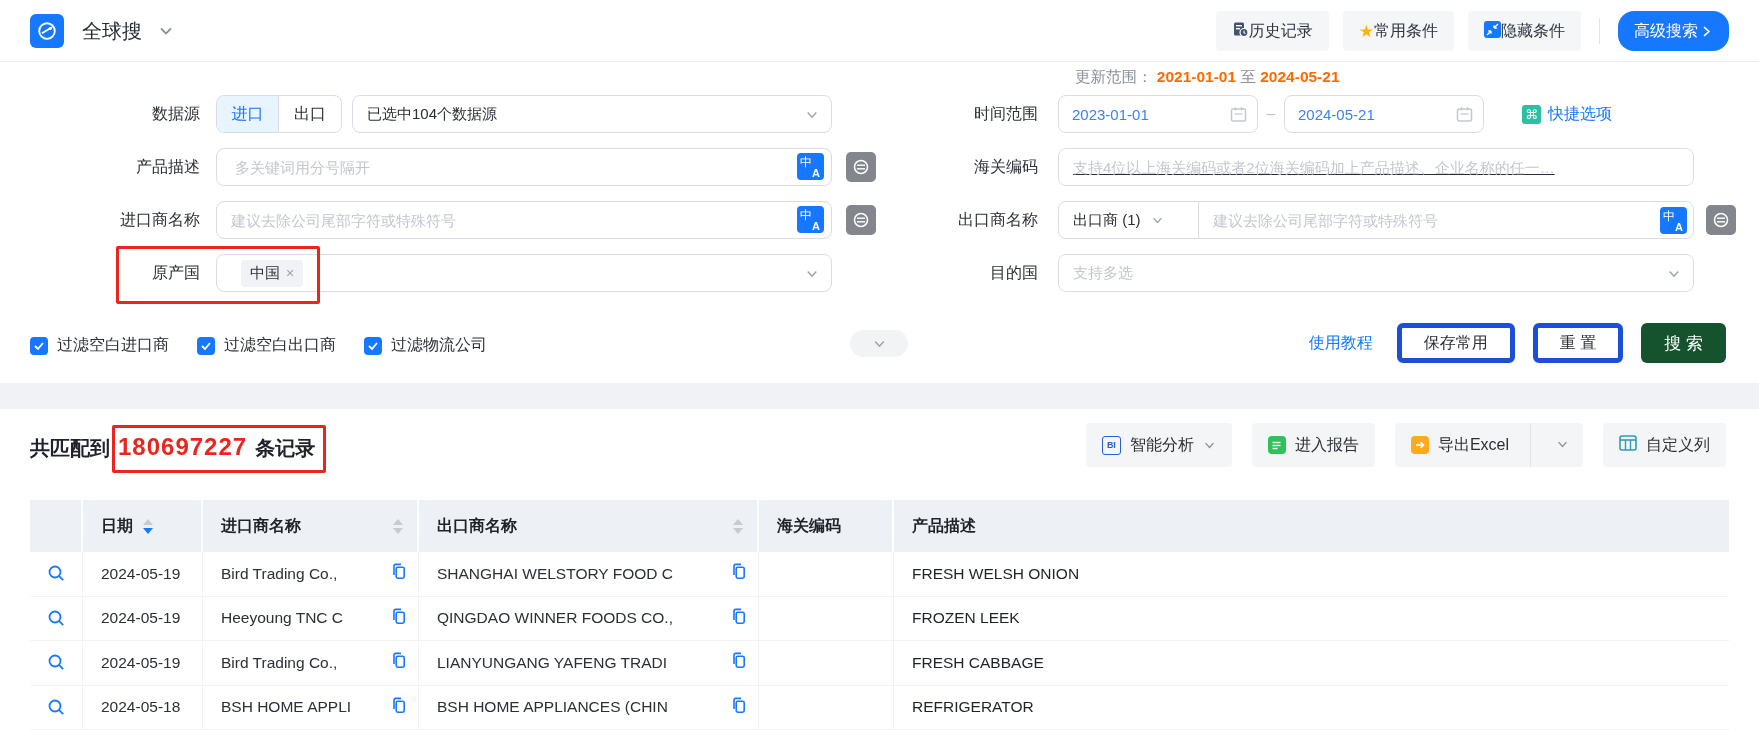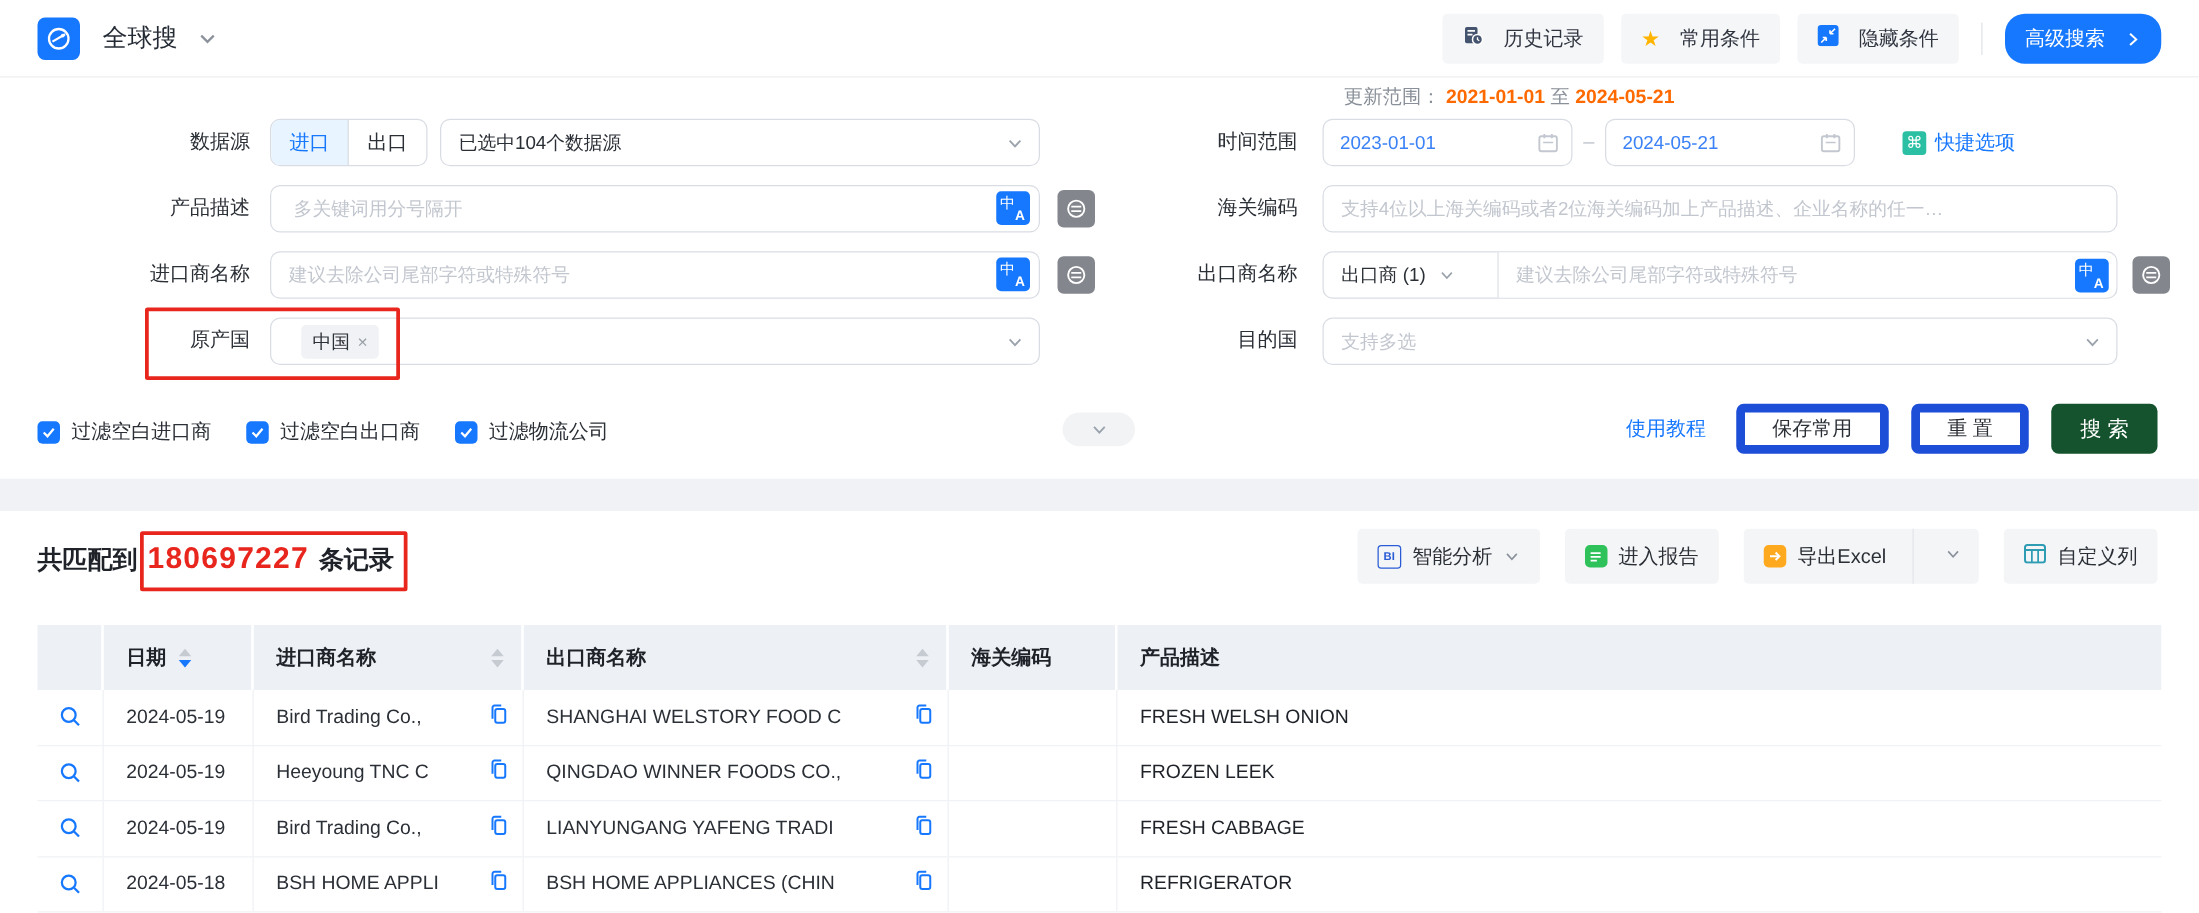--- a/index.html
+++ b/index.html
@@ -9,24 +9,24 @@
 
   
   .topbar { position:absolute; top:0; left:0; width:1759px; height:62px; background:#fff;
     border-bottom:1px solid #eceef1; z-index:5; }
   .logo { position:absolute; left:30px; top:14px; width:34px; height:34px; background:#1677ff;
     border-radius:6px; display:flex; align-items:center; justify-content:center; }
   .app-name { position:absolute; left:82px; top:0; height:62px; line-height:62px; font-size:20px; color:#252b35; }
   .app-caret { position:absolute; left:158px; top:23px; }
   .topbar-right { position:absolute; right:30px; top:11px; height:40px; display:flex; align-items:center; gap:14px; }
   .pill { height:40px; padding:0 16px; background:#f5f6f8; border-radius:4px; display:flex;
-    align-items:center; gap:16px; font-size:16px; color:#303540; cursor:pointer; }
+    align-items:center; gap:0; font-size:16px; color:#303540; cursor:pointer; }
   .vdiv { width:1px; height:26px; background:#e2e4e8; margin:0 4px; }
   .btn-primary { height:40px; padding:0 16px; background:#1677ff; color:#fff; border-radius:16px;
-    display:flex; align-items:center; gap:16px; font-size:16px; cursor:pointer; }
+    display:flex; align-items:center; gap:2px; font-size:16px; cursor:pointer; }
   .star { color:#ffb400; font-size:17px; line-height:1; }
 
   
   .form { position:absolute; top:62px; left:0; width:1759px; height:321px; background:#fff; }
   .flabel { position:absolute; width:170px; text-align:right; font-size:16px; color:#2b2f36; line-height:38px; }
   .flabel.l { left:30px; } .flabel.r { left:868px; }
   .ctrl { position:absolute; height:38px; border:1px solid #d9dde3; border-radius:8px; background:#fff;
     display:flex; align-items:center; font-size:15px; }
   .row1 { top:33px; } .row2 { top:86px; } .row3 { top:139px; } .row4 { top:192px; }
 
@@ -74,21 +74,21 @@
 
   .checks { position:absolute; left:30px; top:273px; display:flex; gap:28px; }
   .check { display:flex; align-items:center; gap:9px; font-size:16px; color:#2b2f36; cursor:pointer; }
   .cbox { width:18px; height:18px; background:#1677ff; border-radius:4px; display:flex;
     align-items:center; justify-content:center; }
   .collapse-pill { position:absolute; left:850px; top:268px; width:58px; height:27px; background:#f2f3f5;
     border-radius:14px; display:flex; align-items:center; justify-content:center; cursor:pointer; }
 
   .actions { position:absolute; right:33px; top:261px; display:flex; align-items:center; gap:18px; }
   .link { font-size:16px; color:#1677ff; cursor:pointer; margin-right:6px; }
-  .btn-ghost { height:40px; padding:0 22px; border:7px solid #1d4ed8; border-radius:6px; background:#fff;
+  .btn-ghost { height:40px; padding:0 22px; border:5px solid #1d4ed8; border-radius:6px; background:#fff;
     font-size:16px; color:#2b2f36; display:flex; align-items:center; cursor:pointer; }
   .btn-search { height:40px; padding:0 23px; background:#14532d; border-radius:6px; color:#fff;
     font-size:17px; display:flex; align-items:center; cursor:pointer; }
 
   .redbox { position:absolute; border:3px solid #e8261d; border-radius:2px; pointer-events:none; z-index:4; }
   .rb1 { left:116px; top:184px; width:204px; height:58px; }
 
   .gap-strip { position:absolute; top:383px; left:0; width:1759px; height:26px; background:#f0f2f5; }
 
   
@@ -248,21 +248,21 @@
   </div>
   <div class="gray-ic row2" style="left:846px; margin-top:4px;">
     <svg width="18" height="18" viewBox="0 0 18 18">
         <circle cx="9" cy="9" r="6.5" fill="none" stroke="#fff" stroke-width="1.5"></circle>
         <line x1="5" y1="7.2" x2="13" y2="7.2" stroke="#fff" stroke-width="1.4"></line>
         <line x1="5" y1="10.8" x2="13" y2="10.8" stroke="#fff" stroke-width="1.4"></line>
       </svg>
   </div>
 
   <div class="flabel r row2">海关编码</div>
-  <input class="txt row2 abs" style="left: 1058px; width: 636px; padding-right: 20px;" placeholder="支持4位以上海关编码或者2位海关编码加上产品描述、企业名称的任一…">
+  <input class="txt row2 abs" style="left: 1058px; width: 636px; padding-right: 20px; text-decoration: underline;" placeholder="支持4位以上海关编码或者2位海关编码加上产品描述、企业名称的任一…">
 
   <div class="flabel l row3">进口商名称</div>
   <input class="txt row3 abs" style="left: 216px; width: 616px;" placeholder="建议去除公司尾部字符或特殊符号">
   <div class="trans-ic row3" style="left:797px; margin-top:5px;">
     <span class="zh">中</span>
     <span class="en">A</span>
   </div>
   <div class="gray-ic row3" style="left:846px; margin-top:4px;">
     <svg width="18" height="18" viewBox="0 0 18 18">
         <circle cx="9" cy="9" r="6.5" fill="none" stroke="#fff" stroke-width="1.5"></circle>

